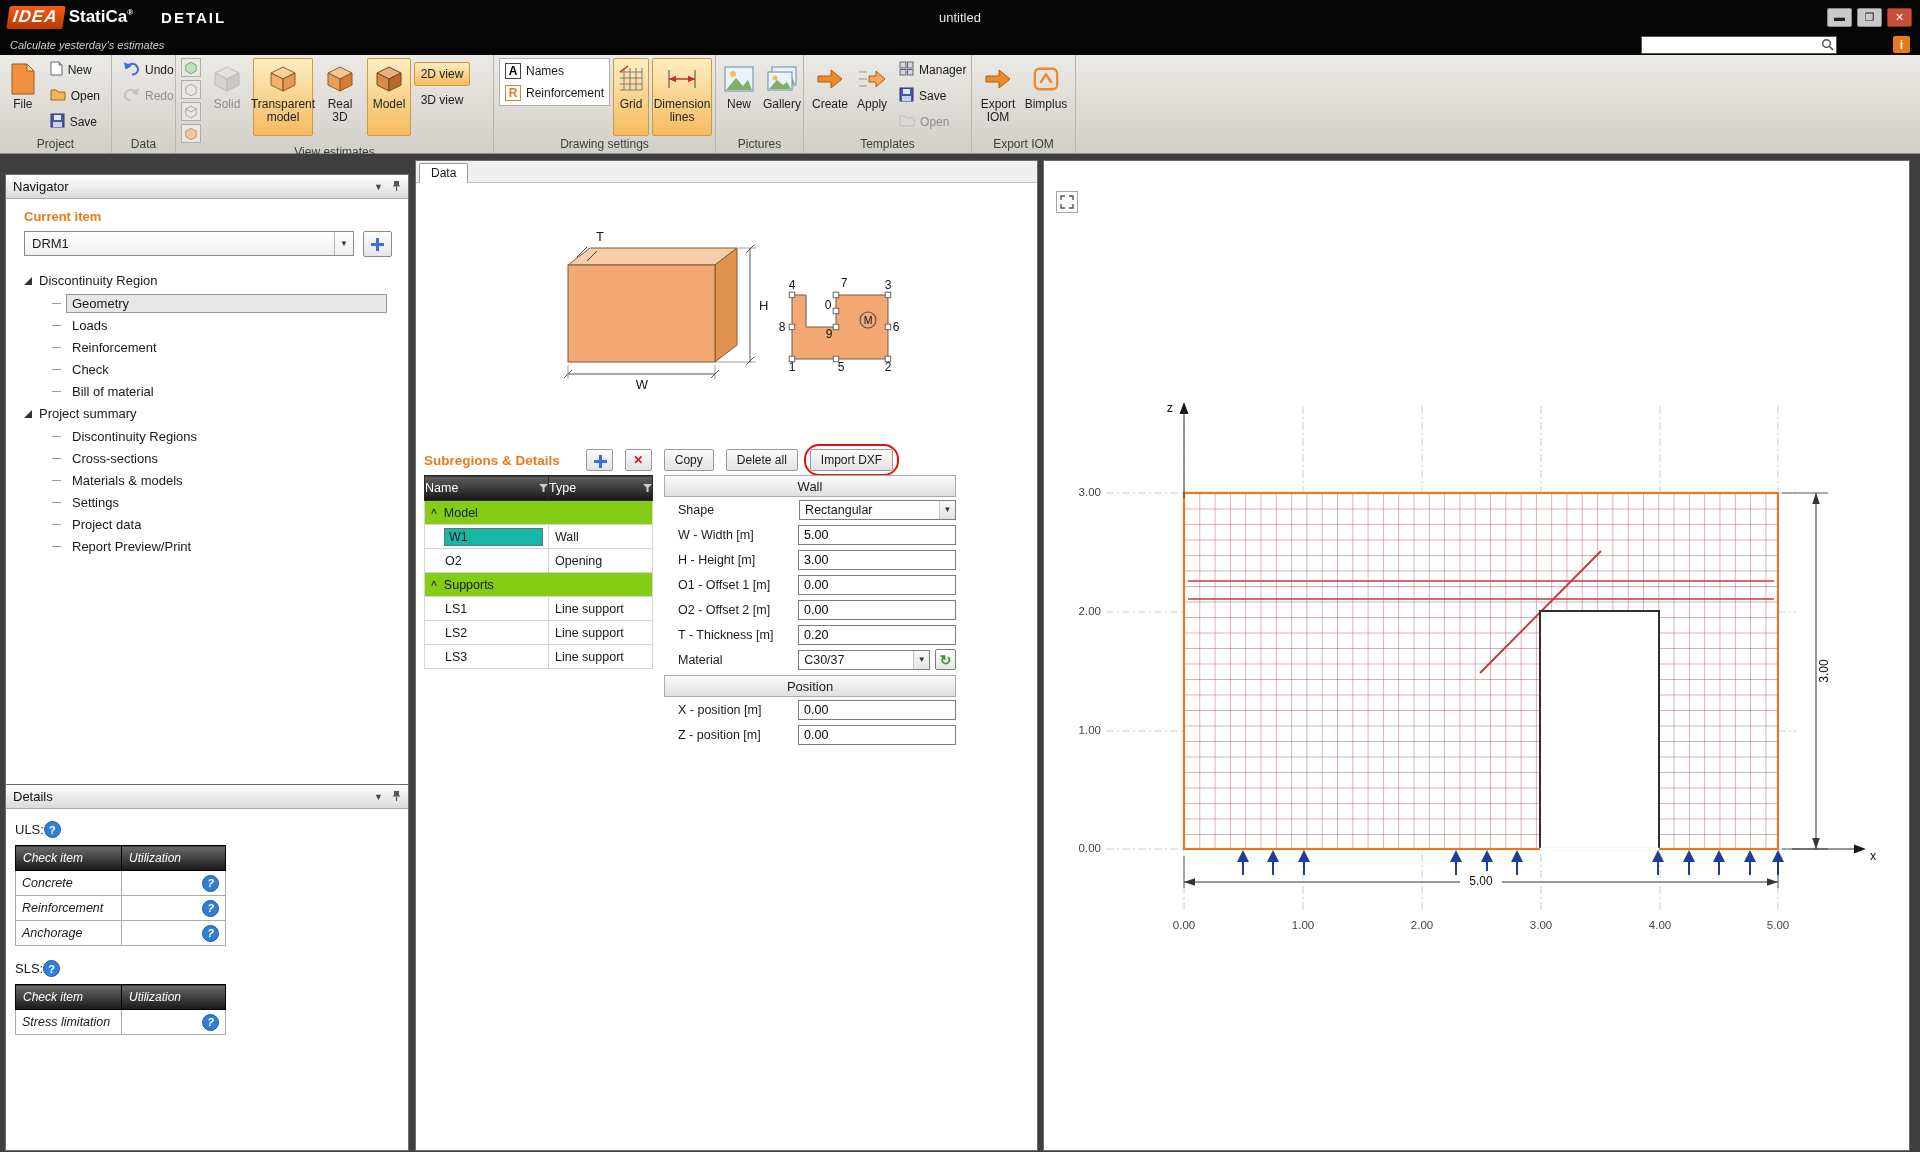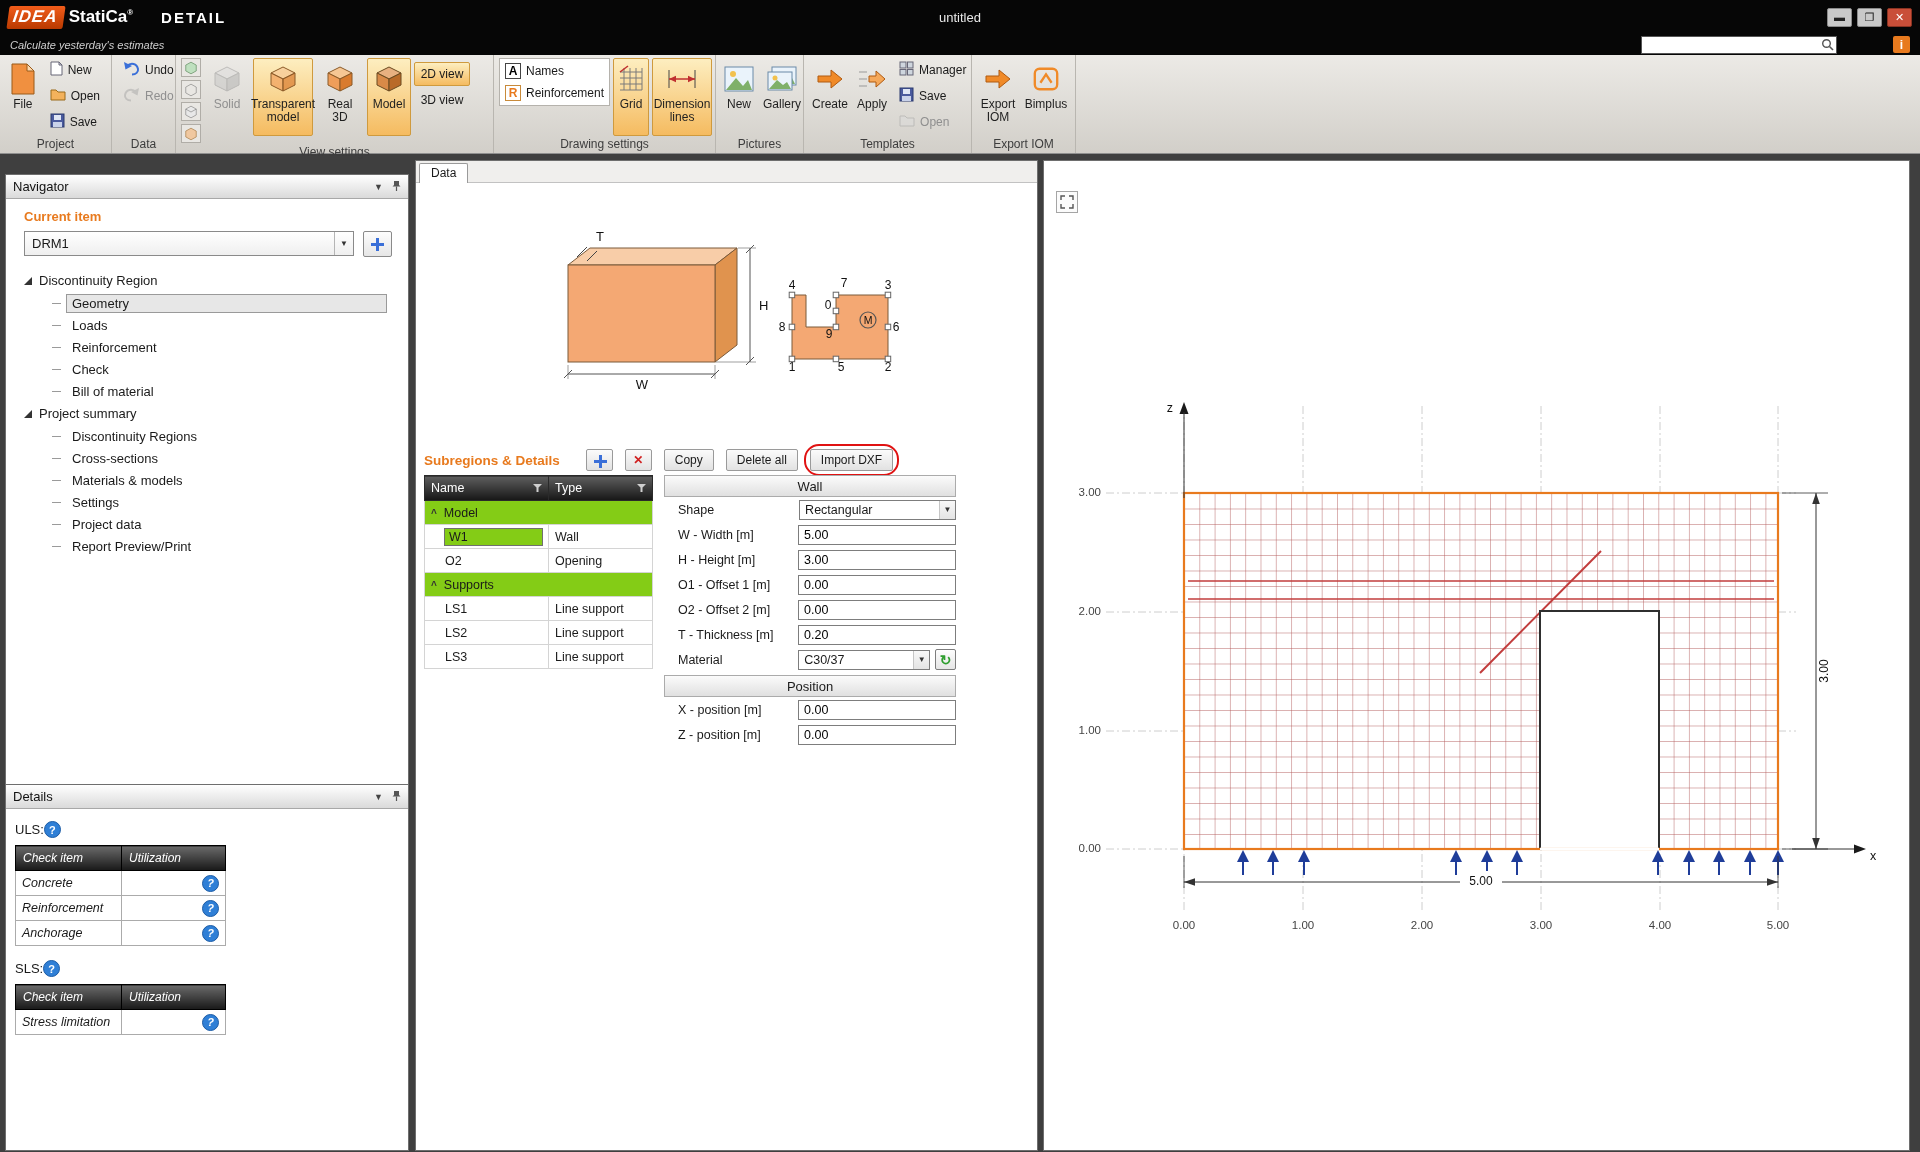--- a/index.html
+++ b/index.html
@@ -77,29 +77,29 @@
 .util-cell .qicon { margin-left:auto; }
 
 
 .subregions { position:absolute; left:8px; top:288px; display:flex; align-items:center; gap:12px; }
 .sub-title { color:#e87a1e; font-weight:bold; font-size:13.5px; margin-right:14px; }
 .sbtn { height:22px; border:1px solid #9a9a9a; background:linear-gradient(#fbfbfb,#e2e2e2); display:flex; align-items:center; justify-content:center; font-size:12px; padding:0 10px; border-radius:2px; white-space:nowrap; }
 .sbtn.iconbtn { width:27px; padding:0; font-weight:bold; }
 .import-wrap { position:relative; }
 .red-oval { position:absolute; left:-6px; top:-5px; right:-6px; bottom:-5px; border:2.5px solid #e01212; border-radius:15px; pointer-events:none; }
 .data-table { position:absolute; left:8px; top:314px; border-collapse:collapse; }
-.data-table th { background:linear-gradient(#5e5e5e,#161616); color:#fff; font-weight:normal; font-size:12.5px; border:1px solid #2a2a2a; height:25px; padding:0 6px; }
+.data-table th { background:linear-gradient(#5e5e5e,#161616); color:#fff; font-weight:normal; font-size:12.5px; border:1px solid #2a2a2a; height:25px; padding:0 0; }
 .data-table th .thx { display:flex; align-items:center; }
 .data-table th .thx svg { margin-left:auto; }
 .data-table td { border:1px solid #d4d4d4; border-left:1px solid #9f9f9f\9; font-size:12.5px; height:24px; padding:0 6px; background:#fff; }
 .data-table { border:1px solid #8f8f8f; }
 .grp-row td { background:#84cc16; }
 .grp-row .caret { font-size:10px; color:#333; margin-right:7px; font-weight:bold; }
 .name-cell { padding-left:20px !important; }
-.sel-cell { display:block; outline:1px solid #707070; padding:1px 4px; background:#84cc16; }
+.sel-cell { display:block; outline:1px solid #707070; padding:1px 4px; background:#14b8a6; }
 .props { position:absolute; left:248px; top:314px; width:292px; }
 .props-header { height:22px; background:linear-gradient(#fbfbfb,#e0e0e0); border:1px solid #ababab; display:flex; align-items:center; justify-content:center; font-size:13px; }
 .prow { display:flex; align-items:center; height:25px; padding-left:14px; }
 .plabel { width:122px; font-size:12.5px; }
 .pinput { width:158px; height:20px; border:1px solid #7d7d7d; font-size:12.5px; padding:0 5px; font-family:inherit; }
 .pselect { width:158px; height:20px; border:1px solid #7d7d7d; background:#fff; display:flex; align-items:center; padding-left:5px; font-size:12.5px; }
 .pselect .dd { margin-left:auto; width:16px; align-self:stretch; border-left:1px solid #c6c6c6; display:flex; align-items:center; justify-content:center; font-size:8px; color:#333; background:linear-gradient(#f8f8f8,#e4e4e4); }
 .pselect.narrow { width:134px; }
 .green-btn { width:21px; height:21px; margin-left:5px; border:1px solid #7d7d7d; background:linear-gradient(#fdfdfd,#e6e6e6); color:#2f9e2f; font-weight:bold; display:flex; align-items:center; justify-content:center; font-size:14px; border-radius:2px; }
 
@@ -265,21 +265,21 @@
       </div>
       <div class="rb-stack" style="margin-top:4px">
         <div class="rb-small active" style="justify-content:center;width:56px">
             <span>2D view</span>
           </div>
         <div class="rb-small" style="justify-content:center;width:56px">
             <span>3D view</span>
           </div>
       </div>
     </div>
-    <div class="rgroup-label">View settings</div>
+    <div class="rgroup-label">View estimates</div>
   </div>
 
   <div class="rgroup" style="width:222px">
     <div class="rgroup-content">
       <div class="draw-stack">
         <div class="rb-small" style="padding:0;height:18px">
           <span class="letter-ic">A</span>
           <span>Names</span>
         </div>
         <div class="rb-small" style="padding:0;height:18px">

